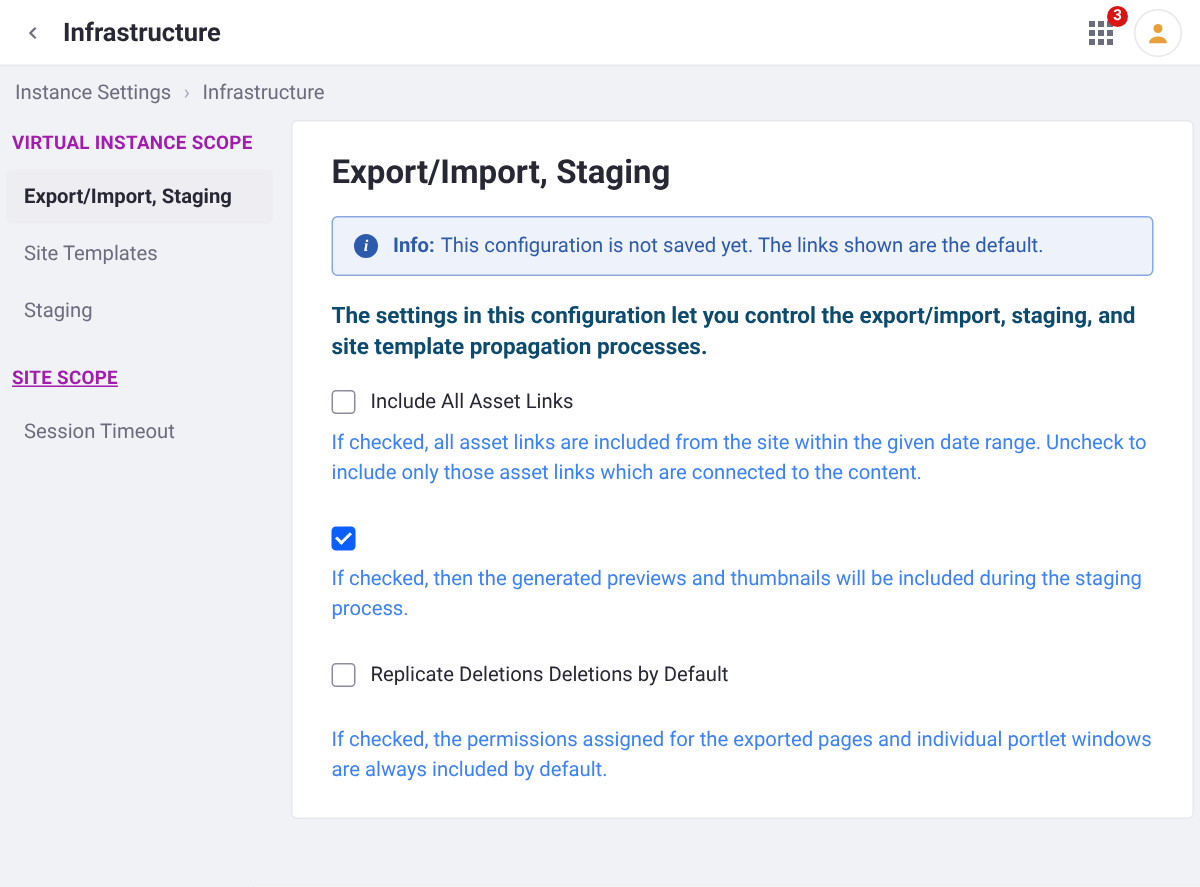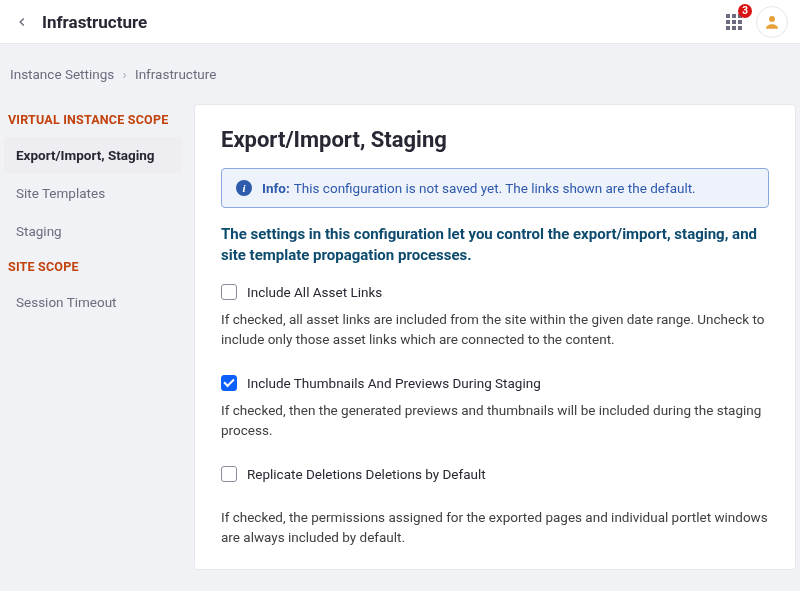--- a/index.html
+++ b/index.html
@@ -6,42 +6,42 @@
 body { font-family: -apple-system, BlinkMacSystemFont, "Segoe UI", Roboto, sans-serif; background: #f1f2f5; color: #272833; font-size: 14px; width: 800px; }
 .header { background: #fff; height: 44px; display: flex; align-items: center; padding: 0 12px; border-bottom: 1px solid #e7e7ed; }
 .back-btn { width: 20px; height: 20px; display: flex; align-items: center; justify-content: center; cursor: pointer; margin-right: 10px; color: #6b6c7e; }
 .header-title { font-size: 17px; font-weight: 700; color: #272833; }
 .header-spacer { flex: 1; }
 .apps-btn { width: 32px; height: 32px; display: flex; align-items: center; justify-content: center; cursor: pointer; color: #6b6c7e; margin-right: 6px; position: relative; }
 .apps-grid { display: grid; grid-template-columns: repeat(3, 4px); grid-template-rows: repeat(3, 4px); gap: 2px; }
 .apps-grid span { background: #6b6c7e; width: 4px; height: 4px; }
 .badge { position: absolute; top: -2px; right: -2px; background: #da1414; color: #fff; font-size: 10px; font-weight: 700; border-radius: 8px; min-width: 14px; height: 14px; display: flex; align-items: center; justify-content: center; padding: 0 3px; }
 .avatar { width: 32px; height: 32px; border-radius: 50%; border: 1px solid #e7e7ed; display: flex; align-items: center; justify-content: center; cursor: pointer; color: #e8a13a; background: #fff; }
-.breadcrumb { padding: 22px 10px; font-size: 13.5px; color: #6b6c7e; }
+.breadcrumb { padding: 10px 10px; font-size: 13.5px; color: #6b6c7e; }
 .breadcrumb a { color: #6b6c7e; text-decoration: none; cursor: pointer; }
 .breadcrumb .sep { margin: 0 5px; color: #a7a9bc; }
 .breadcrumb .current { color: #6b6c7e; }
 .body { display: flex; padding: 0 4px 0 4px; align-items: flex-start; }
 .sidebar { width: 190px; flex-shrink: 0; padding-right: 12px; }
-.sidebar-group-title { font-size: 12.5px; font-weight: 700; color: #c2410c; padding: 8px 4px 8px 4px; letter-spacing: 0.2px; }
+.sidebar-group-title { font-size: 12.5px; font-weight: 700; color: #a21caf; padding: 8px 4px 8px 4px; letter-spacing: 0.2px; }
 .sidebar-item { display: block; padding: 10px 12px; font-size: 13.5px; color: #6b6c7e; cursor: pointer; border-radius: 4px; margin: 2px 0; }
 .sidebar-item.active { background: #ededf2; color: #272833; font-weight: 700; }
 .main { flex: 1; background: #fff; border: 1px solid #e7e7ed; border-radius: 4px; padding: 22px 26px; }
 .page-title { font-size: 22px; font-weight: 700; color: #272833; margin-bottom: 16px; }
 .alert { background: #eef2fa; border: 1px solid #89a7e0; border-radius: 4px; padding: 11px 14px; display: flex; align-items: center; color: #2e5aac; font-size: 13.5px; margin-bottom: 16px; }
 .alert .info-icon { width: 16px; height: 16px; border-radius: 50%; background: #2e5aac; color: #fff; font-size: 11px; font-weight: 700; display: flex; align-items: center; justify-content: center; margin-right: 10px; flex-shrink: 0; font-style: italic; font-family: Georgia, serif; }
 .alert-label { font-weight: 700; margin-right: 4px; }
 .intro { font-size: 15px; font-weight: 700; color: #0c4a6e; margin-bottom: 18px; line-height: 1.4; }
 .option { margin-bottom: 26px; }
 .option-row { display: flex; align-items: center; margin-bottom: 10px; }
 .checkbox { width: 16px; height: 16px; border: 1.5px solid #8c8c9e; border-radius: 3px; margin-right: 10px; flex-shrink: 0; cursor: pointer; display: flex; align-items: center; justify-content: center; background: #fff; }
 .checkbox.checked { background: #0b5fff; border-color: #0b5fff; }
 .checkbox.checked::after { content: ""; width: 4px; height: 8px; border: solid #fff; border-width: 0 2px 2px 0; transform: rotate(45deg) translate(-1px, -1px); }
 .option-label { font-size: 13.5px; color: #272833; cursor: pointer; }
-.option-desc { font-size: 13.5px; color: #404040; line-height: 1.45; }
+.option-desc { font-size: 13.5px; color: #3b82f6; line-height: 1.45; }
 </style>
 </head>
 <body>
 
 <div class="header">
   <div class="back-btn">
     <svg width="14" height="14" viewBox="0 0 24 24" fill="none" stroke="currentColor" stroke-width="2.5">
         <polyline points="15 18 9 12 15 6"></polyline>
       </svg>
   </div>
@@ -74,21 +74,21 @@
   <span class="sep">›</span>
   <span class="current">Infrastructure</span>
 </div>
 
 <div class="body">
   <div class="sidebar">
     <div class="sidebar-group-title">VIRTUAL INSTANCE SCOPE</div>
     <div class="sidebar-item active">Export/Import, Staging</div>
     <div class="sidebar-item">Site Templates</div>
     <div class="sidebar-item">Staging</div>
-    <div class="sidebar-group-title" style="margin-top:2px;">SITE SCOPE</div>
+    <div class="sidebar-group-title" style="margin-top:12px;text-decoration:underline;">SITE SCOPE</div>
     <div class="sidebar-item">Session Timeout</div>
   </div>
 
   <div class="main">
     <div class="page-title">Export/Import, Staging</div>
 
     <div class="alert">
       <div class="info-icon">i</div>
       <span class="alert-label">Info:</span>
       <span>This configuration is not saved yet. The links shown are the default.</span>
@@ -100,21 +100,20 @@
       <div class="option-row">
         <div class="checkbox"></div>
         <div class="option-label">Include All Asset Links</div>
       </div>
       <div class="option-desc">If checked, all asset links are included from the site within the given date range. Uncheck to include only those asset links which are connected to the content.</div>
     </div>
 
     <div class="option">
       <div class="option-row">
         <div class="checkbox checked"></div>
-        <div class="option-label">Include Thumbnails And Previews During Staging</div>
       </div>
       <div class="option-desc">If checked, then the generated previews and thumbnails will be included during the staging process.</div>
     </div>
 
     <div class="option">
       <div class="option-row">
         <div class="checkbox"></div>
         <div class="option-label">Replicate Deletions Deletions by Default</div>
       </div>
     </div>

